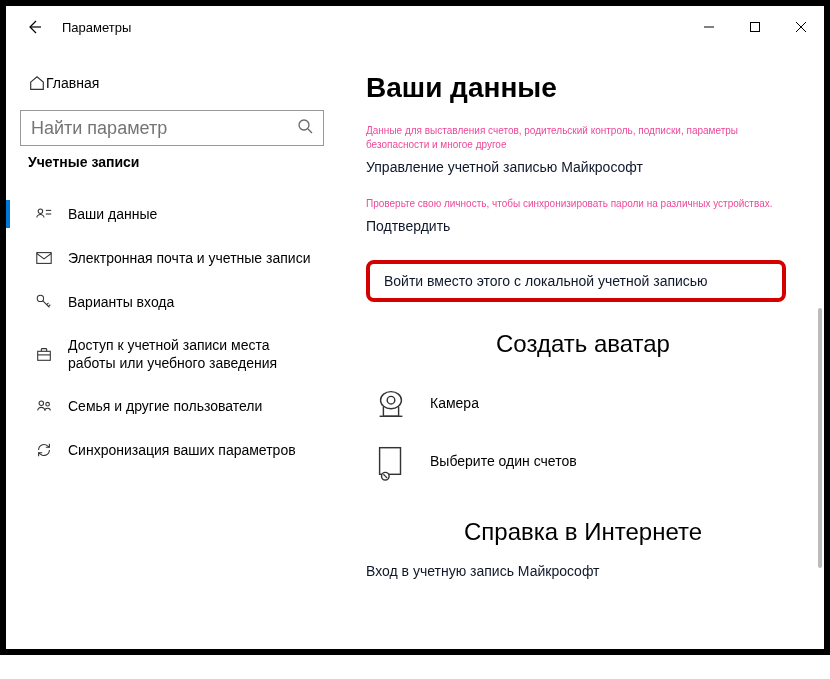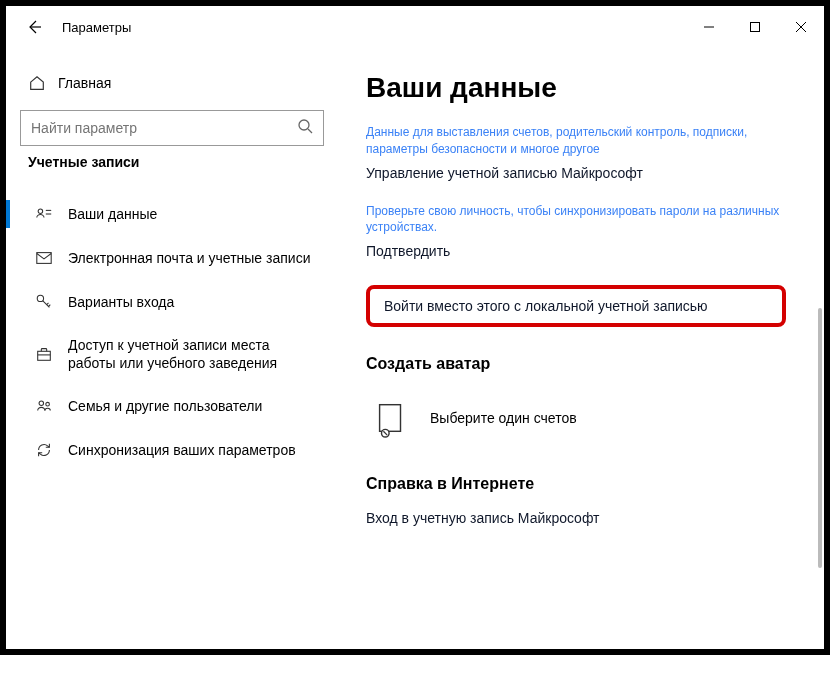--- a/index.html
+++ b/index.html
@@ -13,48 +13,48 @@
     padding: 0 0 0 4px;
   }
   .title-left { display: flex; align-items: center; gap: 14px; padding-left: 10px;}
   .back-btn { width: 28px; height: 28px; display:flex; align-items:center; justify-content:center; font-size:18px; cursor:pointer;}
   .app-title { font-size: 13px; }
   .win-controls { display:flex; height:100%; }
   .win-btn { width:46px; display:flex; align-items:center; justify-content:center; cursor:pointer; }
   .win-btn svg { width:12px; height:12px; }
   .body { flex:1; display:flex; overflow:hidden; }
   .sidebar { width: 332px; padding: 18px 14px 0 14px; display:flex; flex-direction:column; gap:0; }
-  .home-item { display:flex; align-items:center; gap:12px; padding:8px 8px; cursor:pointer; font-size:14px;}
+  .home-item { display:flex; align-items:center; gap:0; padding:8px 8px; cursor:pointer; font-size:14px;}
   .home-item .ico { width:18px; height:18px; display:flex; align-items:center; justify-content:center;}
   .search-box {
     margin-top:10px; height:36px; border:1px solid #999; display:flex; align-items:center;
     padding: 0 10px 0 10px; justify-content:space-between;
   }
   .search-box input {
-    border:none; outline:none; font-size:14px; width: 240px; background:transparent;
+    border:none; outline:none; font-size:18px; width: 240px; background:transparent;
   }
   .search-box .mag { color:#555; }
   .section-header { font-size:14px; font-weight:600; margin-top:8px; padding:0 8px; }
   .nav-list { margin-top:22px; display:flex; flex-direction:column; }
   .nav-item {
     display:flex; align-items:center; gap:14px; padding:12px 8px 12px 14px;
     font-size:14px; cursor:pointer; position:relative; line-height:1.3;
   }
   .nav-item .ico { width:20px; height:20px; display:flex; align-items:center; justify-content:center; flex-shrink:0; color:#333; }
   .nav-item.selected::before {
     content:""; position:absolute; left:-14px; top:8px; bottom:8px; width:4px; background:#0078d4;
   }
   .main {
     flex:1; padding: 24px 24px 0 28px; overflow:hidden; position:relative;
   }
   .scroll-thumb { position:absolute; right:2px; top:260px; width:4px; height:260px; background:#bbb; border-radius:2px;}
   .h1 { font-size:28px; font-weight:600; margin-bottom:20px; }
-  .para { font-size:12px; color:#3b82f6; margin-bottom:6px; line-height:1.4; max-width:420px;}
+  .para { font-size:10px; color:#ec4899; margin-bottom:6px; line-height:1.4; max-width:420px;}
   .link { font-size:14px; color:#0f172a; cursor:pointer; margin-bottom:22px; display:inline-block;}
-  .h2 { font-size:16px; font-weight:700; margin-top:28px; margin-bottom:16px; }
+  .h2 { font-size:24px; font-weight:400; margin-top:28px; margin-bottom:16px;text-align:center; }
   .avatar-row { display:flex; align-items:center; gap:18px; padding:8px 4px; cursor:pointer; font-size:14px;}
   .avatar-row .big-ico { width:42px; height:42px; display:flex; align-items:center; justify-content:center;}
   .highlight-box {
     border: 4px solid #d40000; border-radius: 8px; padding: 8px 14px;
     max-width: 420px; margin-top: 4px;
   }
   .highlight-box .link { margin-bottom:0; }
   svg { overflow:visible; }
 </style>
 </head>
@@ -198,20 +198,31 @@
 
       <div class="para">Проверьте свою личность, чтобы синхронизировать пароли на различных устройствах.</div>
       <span class="link">Подтвердить</span>
 
       <div class="highlight-box">
         <span class="link">Войти вместо этого с локальной учетной записью</span>
       </div>
 
       <div class="h2">Создать аватар</div>
 
+      <div class="avatar-row">
+        <span class="big-ico">
+          <svg viewBox="0 0 40 40" width="38" height="38">
+            <ellipse cx="20" cy="17" rx="11" ry="9" fill="none" stroke="#333" stroke-width="1.5"></ellipse>
+            <circle cx="20" cy="17" r="4" fill="none" stroke="#333" stroke-width="1.5"></circle>
+            <path d="M12 24 L12 34 L28 34 L28 24" fill="none" stroke="#333" stroke-width="1.5"></path>
+            <line x1="8" y1="34" x2="32" y2="34" stroke="#333" stroke-width="1.5"></line>
+          </svg>
+        </span>
+        <span>Камера</span>
+      </div>
 
       <div class="avatar-row">
         <span class="big-ico">
           <svg viewBox="0 0 40 40" width="38" height="38">
             <rect x="8" y="6" width="22" height="28" fill="none" stroke="#333" stroke-width="1.5"></rect>
             <circle cx="14" cy="36" r="4" fill="#fff" stroke="#333" stroke-width="1.5"></circle>
             <line x1="12" y1="34" x2="16" y2="38" stroke="#333" stroke-width="1.3"></line>
           </svg>
         </span>
         <span>Выберите один счетов</span>

